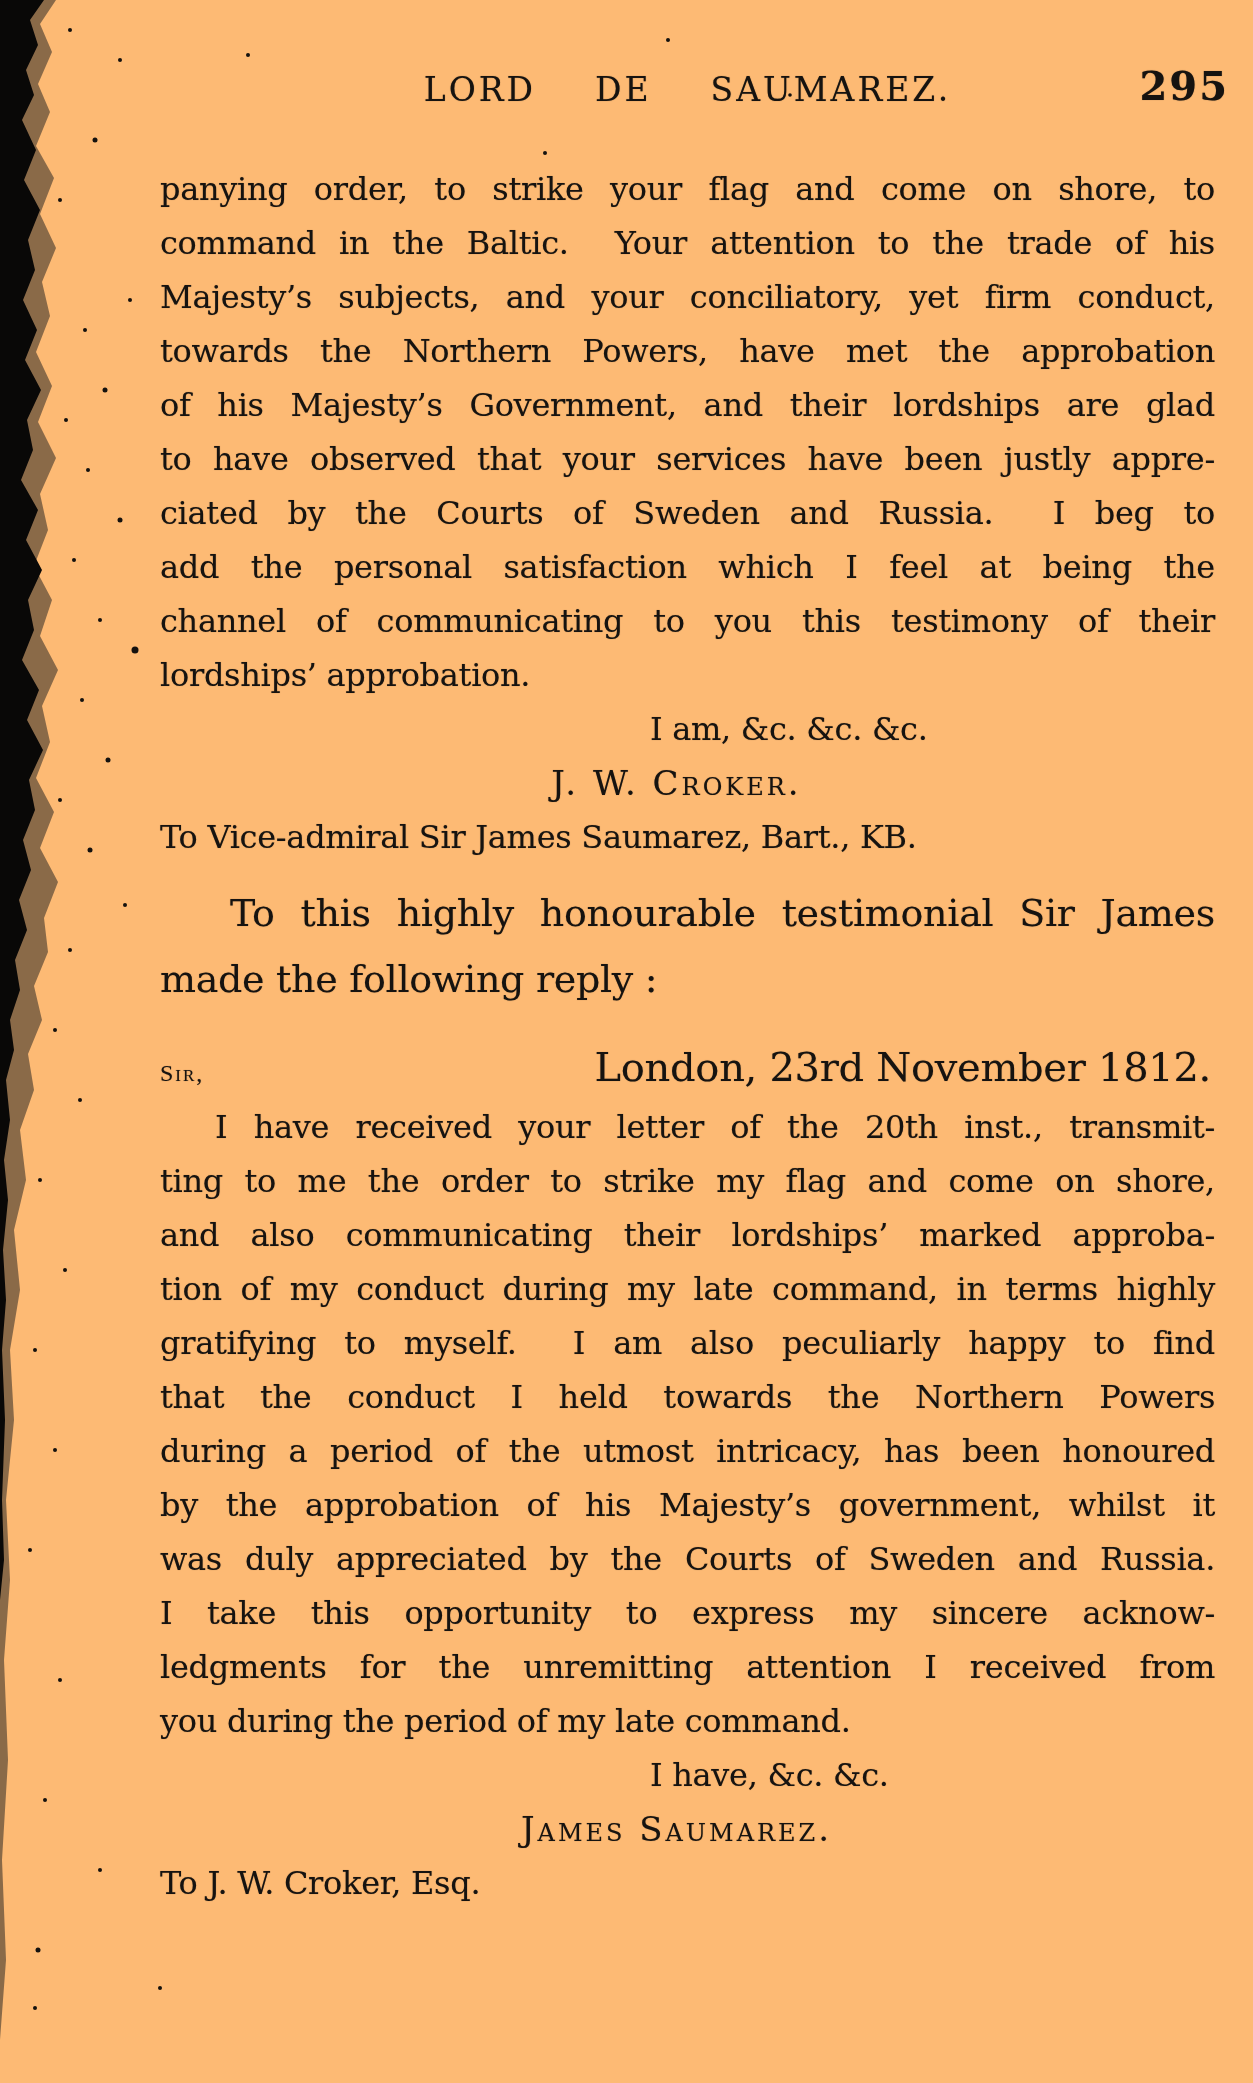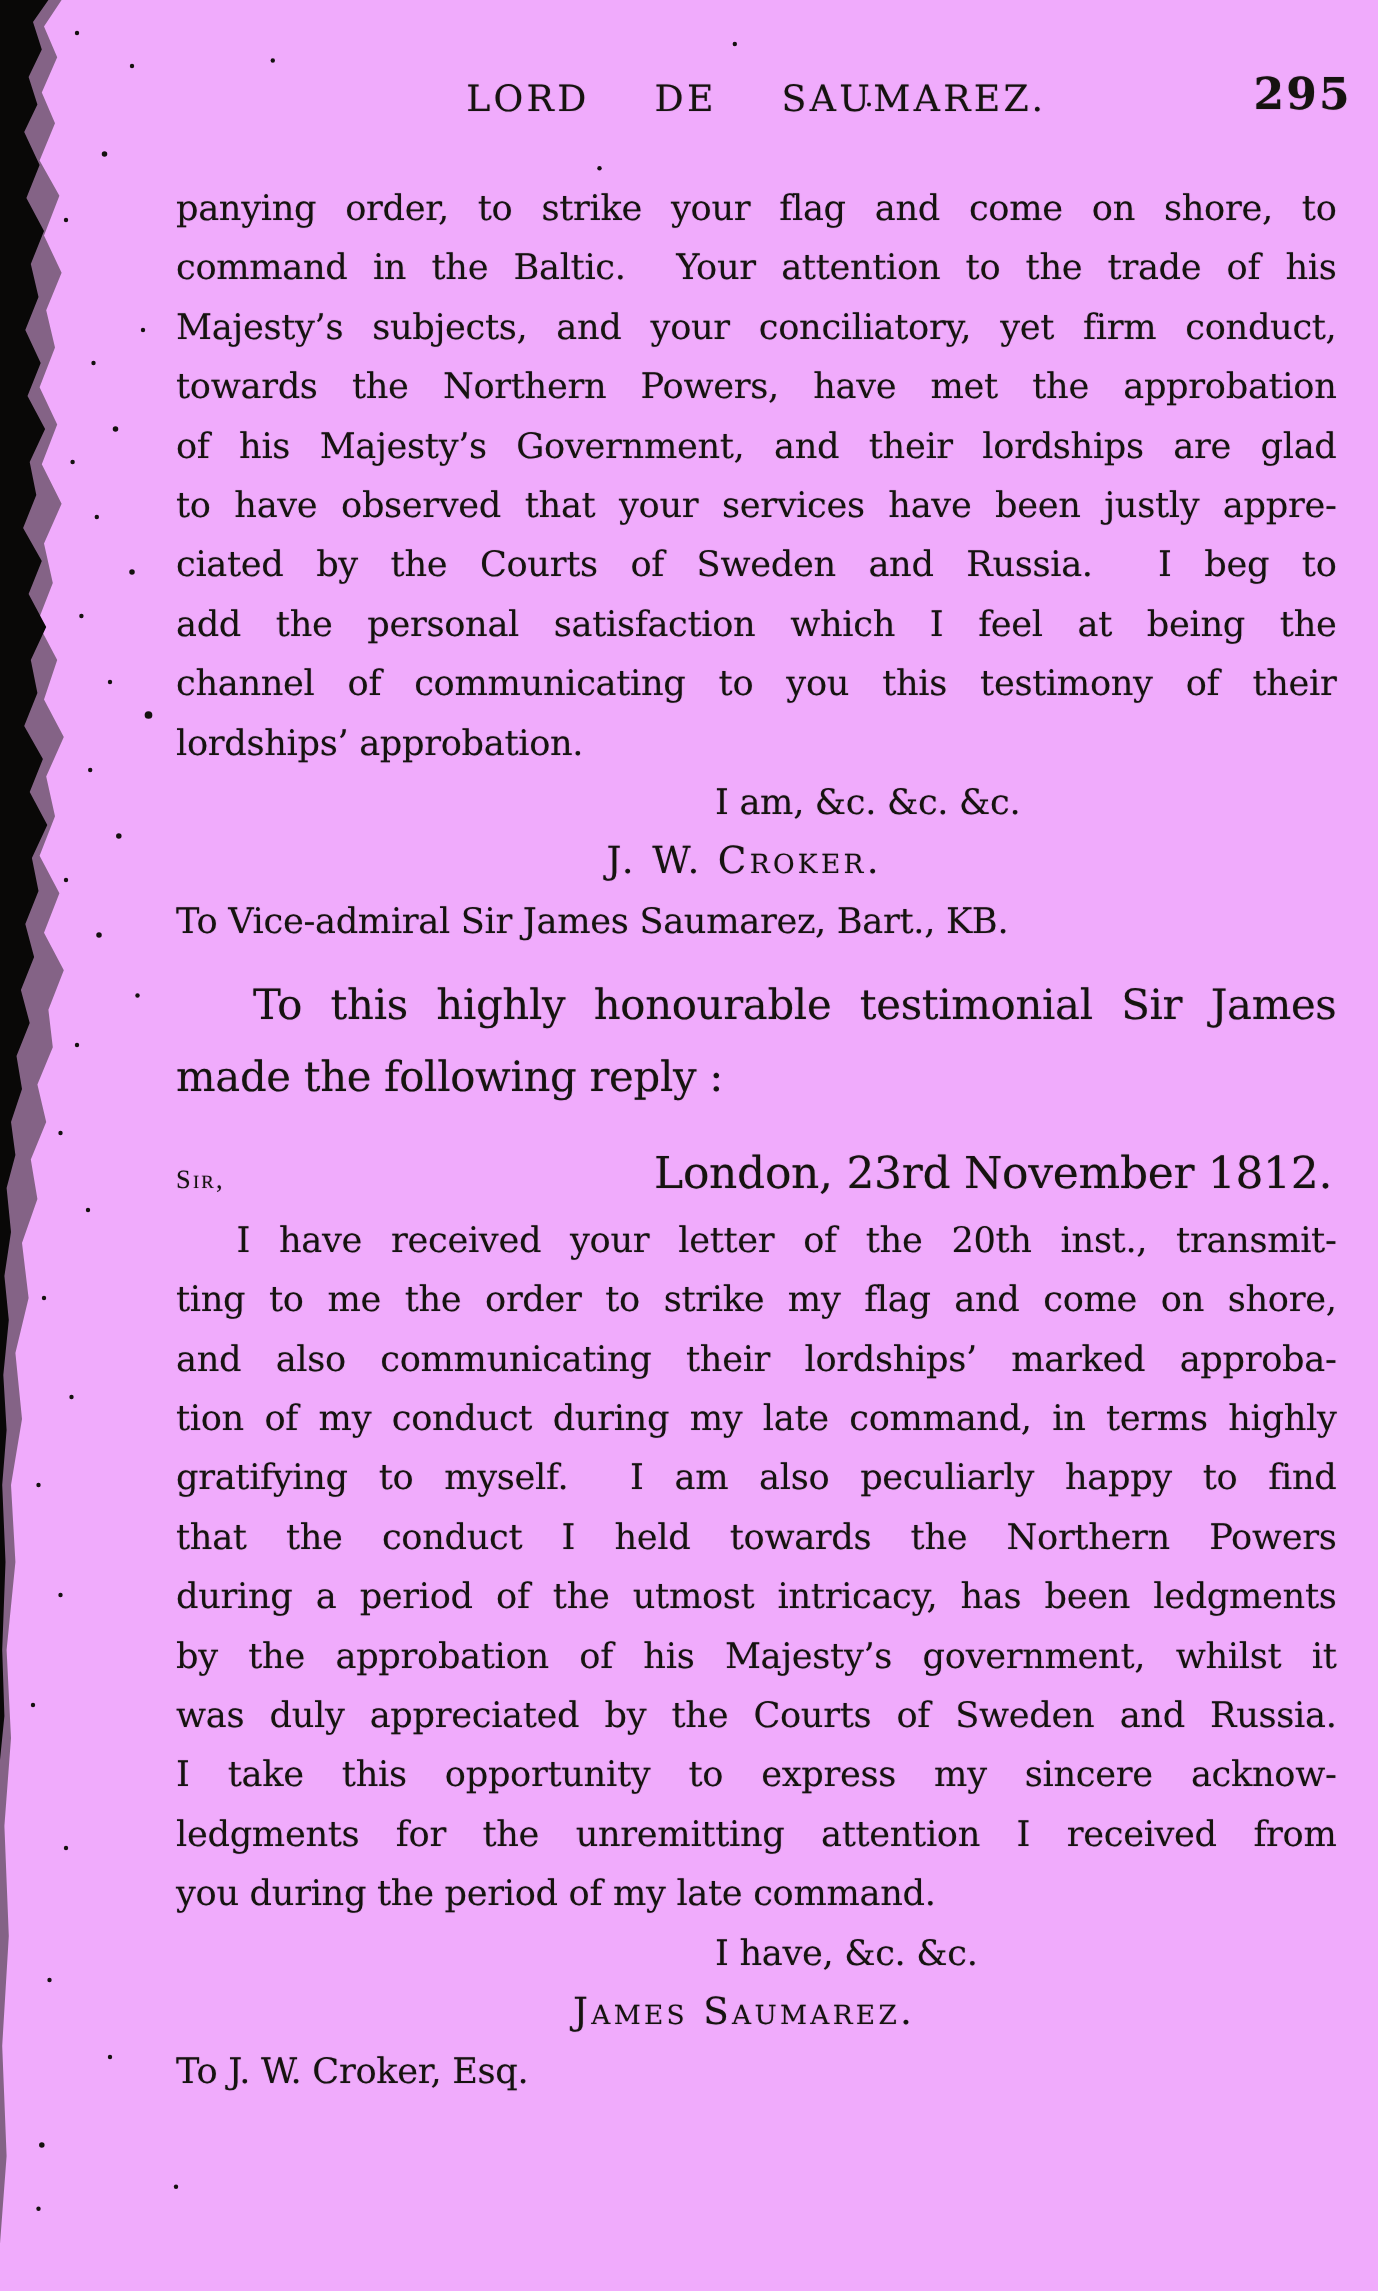--- a/index.html
+++ b/index.html
@@ -1,21 +1,21 @@
 <!DOCTYPE html>
 <html><head>
 <meta charset="utf-8">
 <style>
   html, body { margin: 0; padding: 0; background: #e8e8e8; }
   .page {
     position: relative;
     width: 1253px;
     height: 2083px;
     margin: 0 auto;
-    background: #f0abfc;
+    background: #fdba74;
     overflow: hidden;
     font-family: "DejaVu Serif", "Liberation Serif", serif;
     color: #161310;
   }
   .scan-edge {
     position: absolute;
     inset: 0;
     width: 1253px;
     height: 2083px;
     pointer-events: none;
@@ -178,21 +178,21 @@
       <span class="dateline">London, 23rd November 1812.</span>
     </div>
 
     <div class="para2">
         <div class="bline just">I have received your letter of the 20th inst., transmit-</div>
         <div class="bline just">ting to me the order to strike my flag and come on shore,</div>
         <div class="bline just">and also communicating their lordships’ marked approba-</div>
         <div class="bline just">tion of my conduct during my late command, in terms highly</div>
         <div class="bline just">gratifying to myself.  I am also peculiarly happy to find</div>
         <div class="bline just">that the conduct I held towards the Northern Powers</div>
-        <div class="bline just">during a period of the utmost intricacy, has been ledgments</div>
+        <div class="bline just">during a period of the utmost intricacy, has been honoured</div>
         <div class="bline just">by the approbation of his Majesty’s government, whilst it</div>
         <div class="bline just">was duly appreciated by the Courts of Sweden and Russia.</div>
         <div class="bline just">I take this opportunity to express my sincere acknow-</div>
         <div class="bline just">ledgments for the unremitting attention I received from</div>
         <div class="bline">you during the period of my late command.</div>
       </div>
 
     <div class="valediction">I have, &amp;c. &amp;c.</div>
     <div class="signature">James Saumarez.</div>
     <div class="addressee">To J. W. Croker, Esq.</div>

